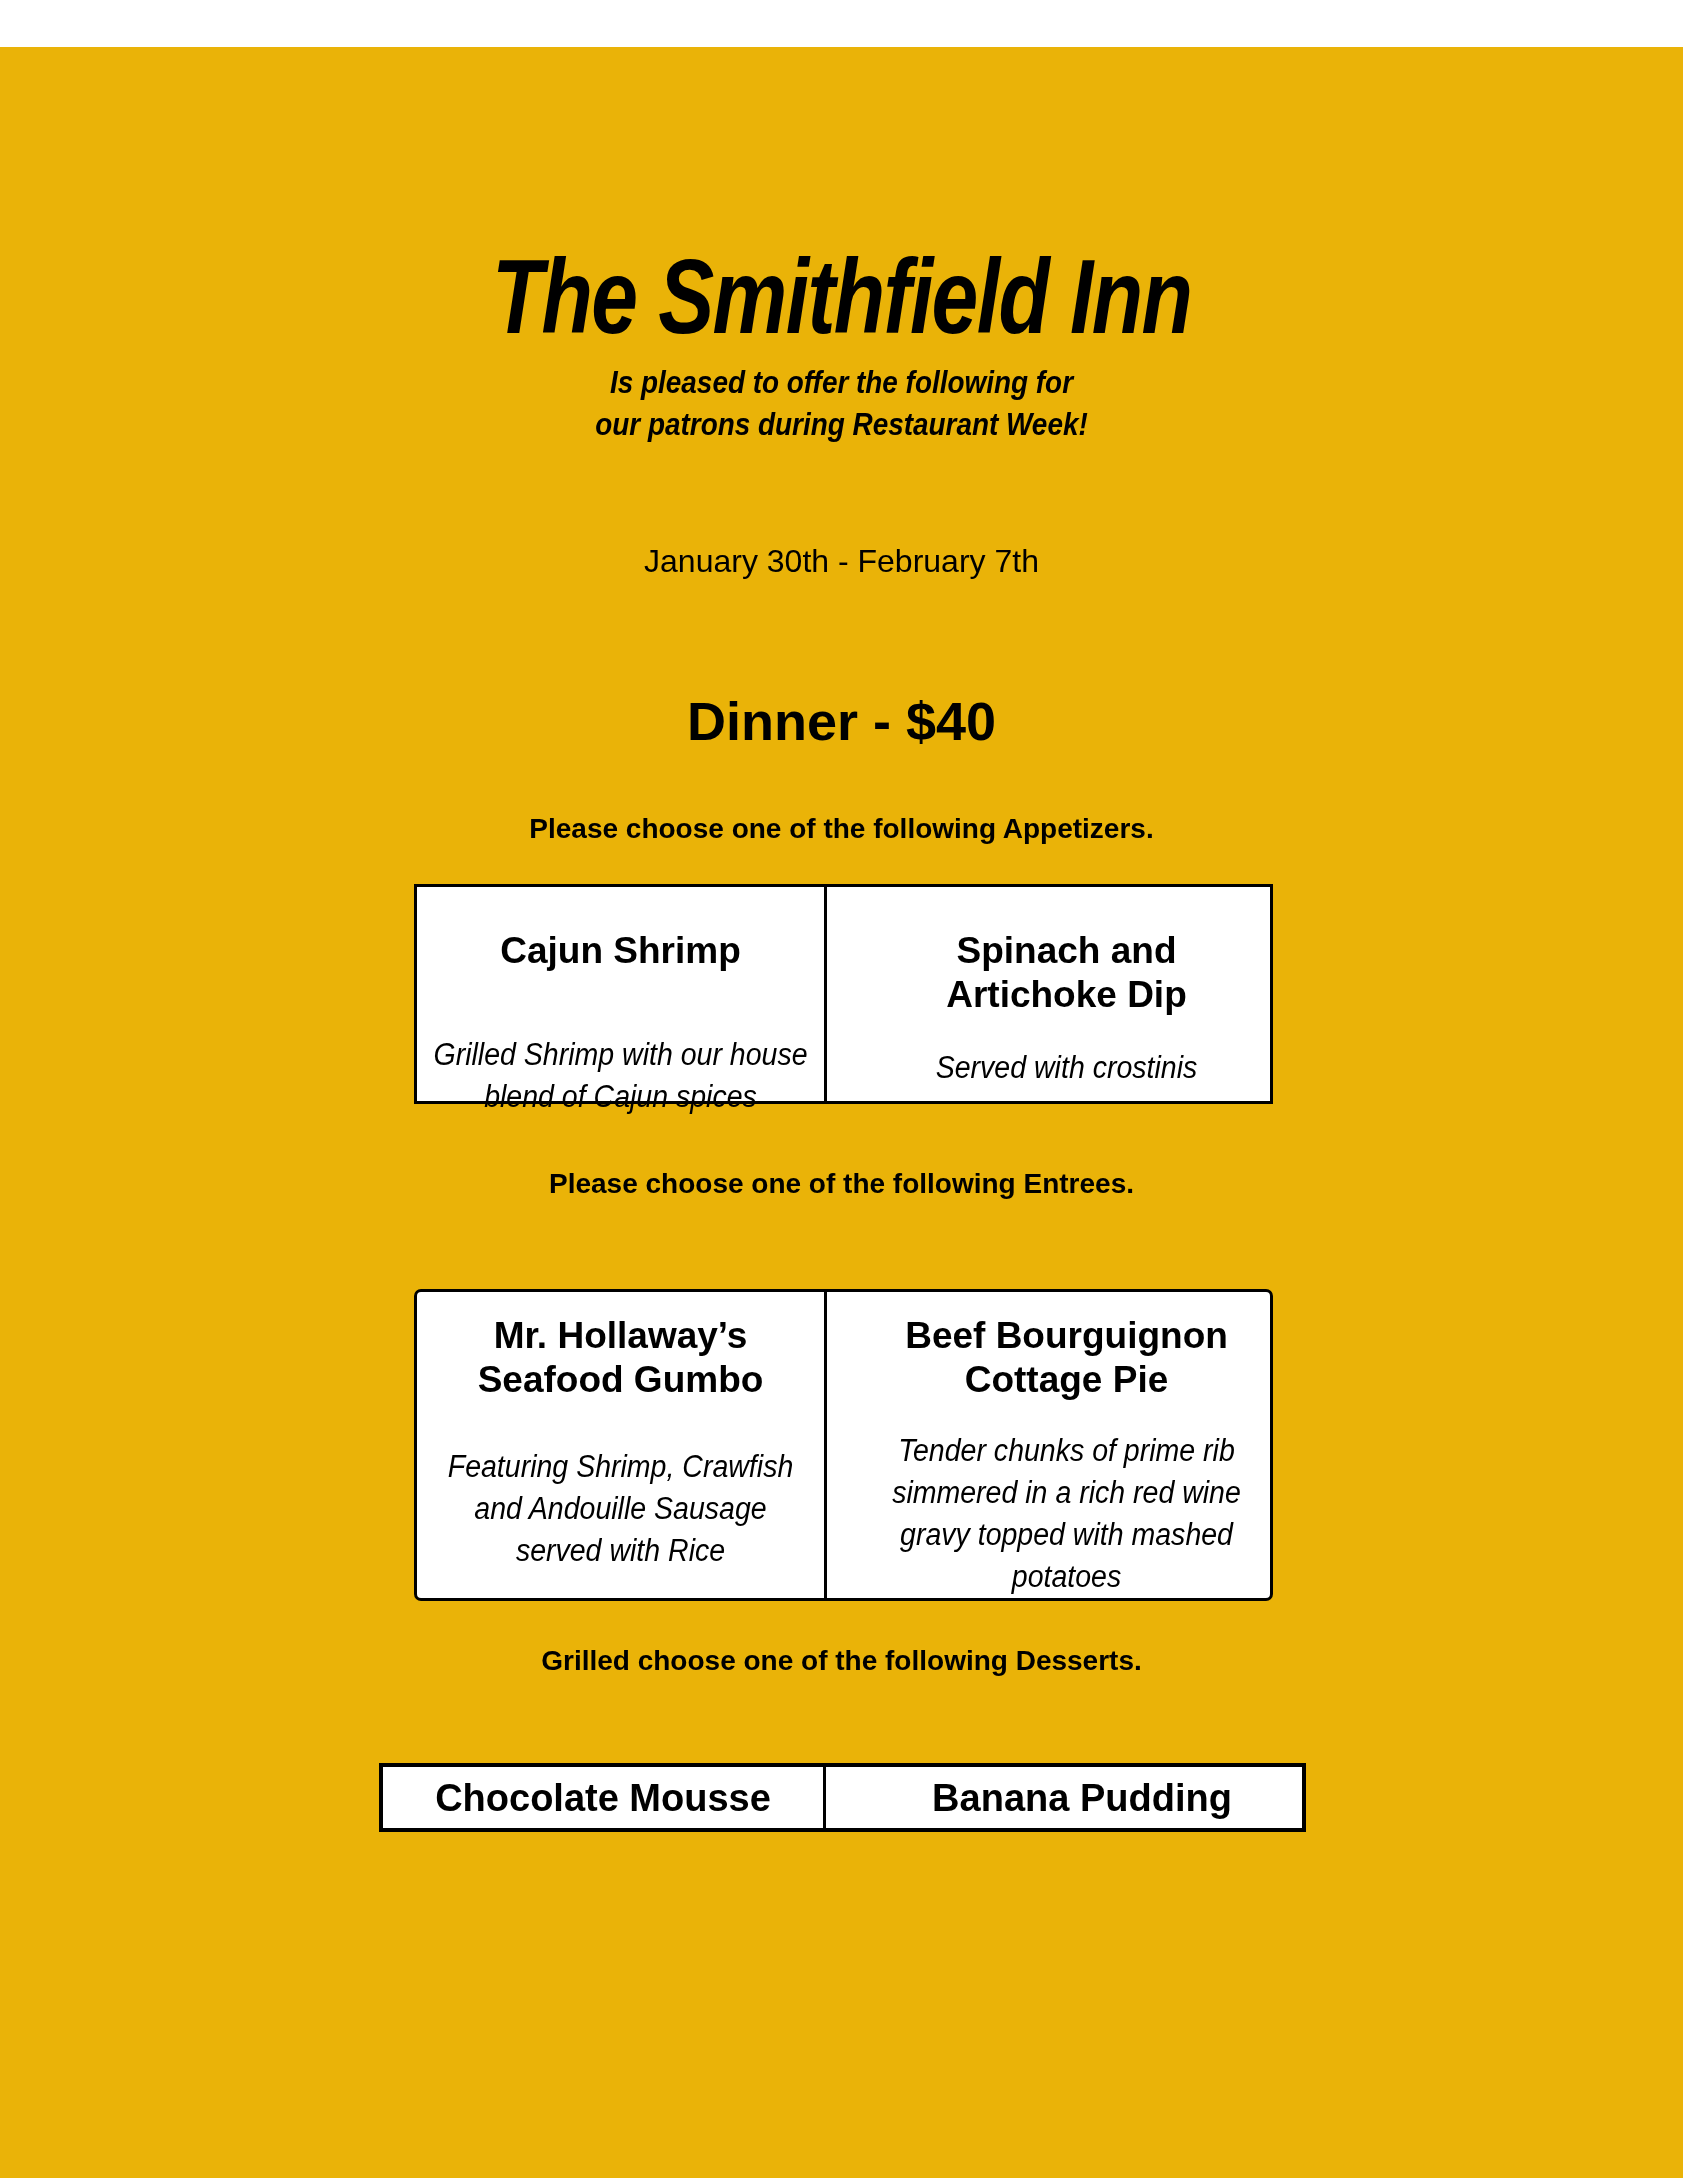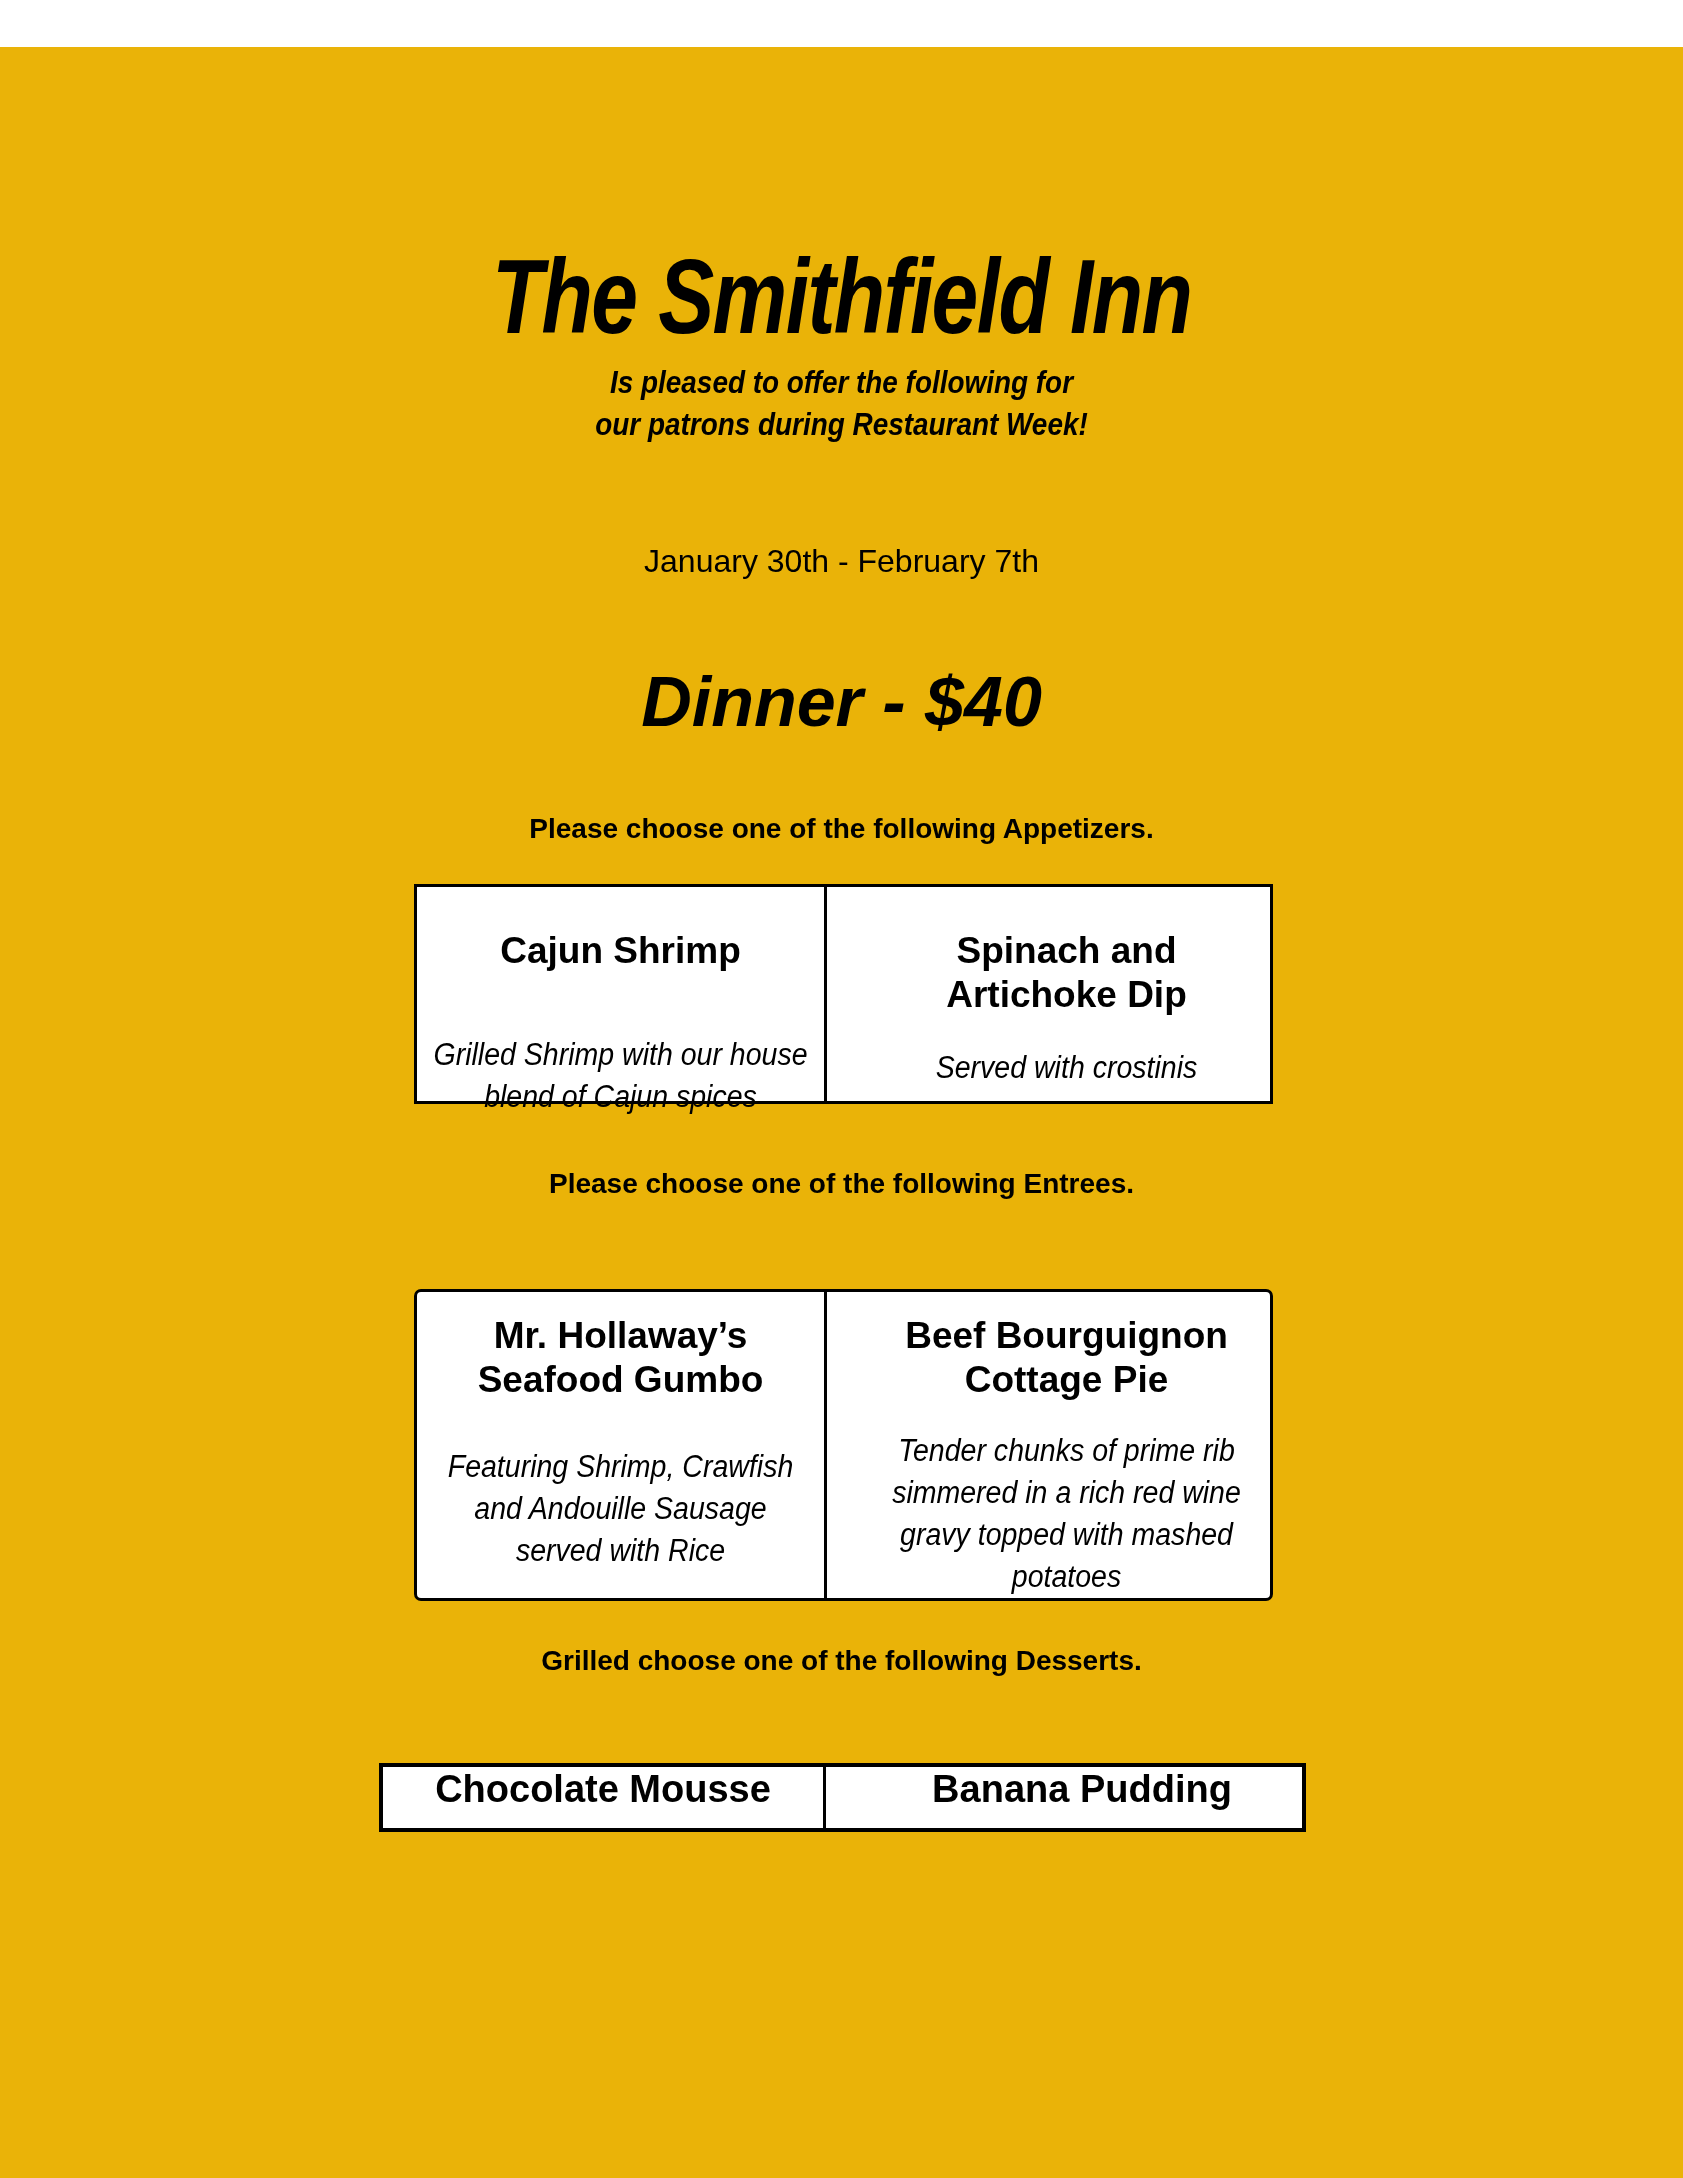--- a/index.html
+++ b/index.html
@@ -43,25 +43,24 @@
     transform: scaleX(0.90);
     transform-origin: 50% 50%;
   }
   .date-range {
     top: 489px;
     font-size: 32px;
     line-height: 51px;
     font-weight: normal;
   }
   .meal-heading {
-    top: 625px;
-    font-size: 70px;
+    top: 644px;
+    font-size: 54px;
     line-height: 61px;
     font-weight: bold;
-    font-style: italic;
   }
   .instruction {
     font-size: 28px;
     line-height: 40px;
     font-weight: bold;
   }
   .instr-appetizers { top: 762px; }
   .instr-entrees    { top: 1117px; }
   .instr-desserts   { top: 1594px; }
 
@@ -96,20 +95,21 @@
     flex: 1 1 0;
     text-align: center;
     box-sizing: border-box;
   }
   .cell + .cell {
     border-left: 3px solid #000000;
     padding-left: 36px;
   }
   .dessert-cell {
     display: flex;
+    align-items: center;
     justify-content: center;
   }
   .item-name {
     font-size: 37px;
     line-height: 44px;
     font-weight: bold;
   }
   .dessert-name {
     font-size: 38px;
     line-height: 44px;

